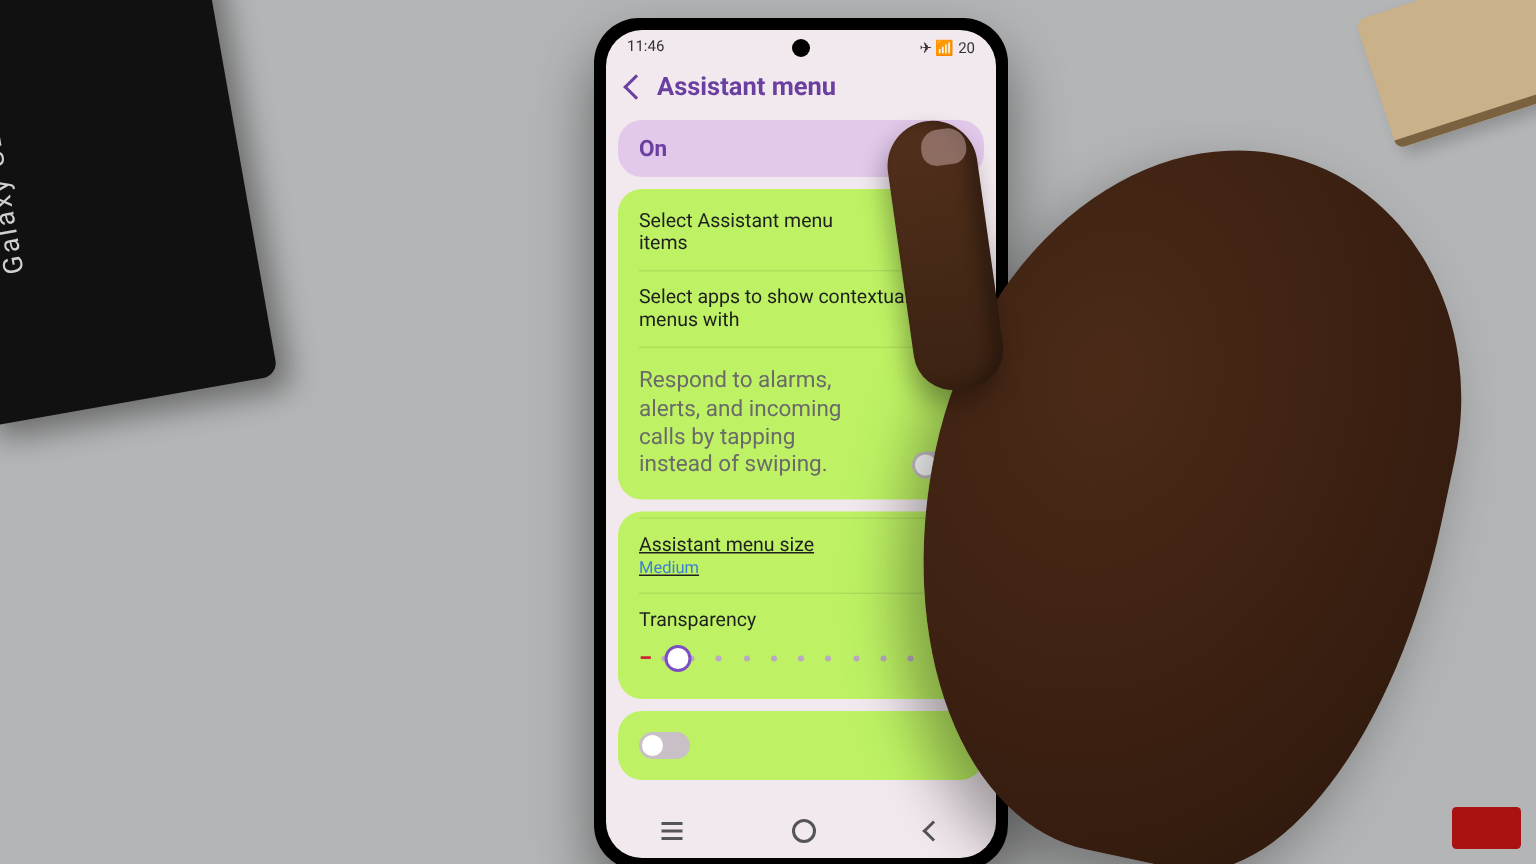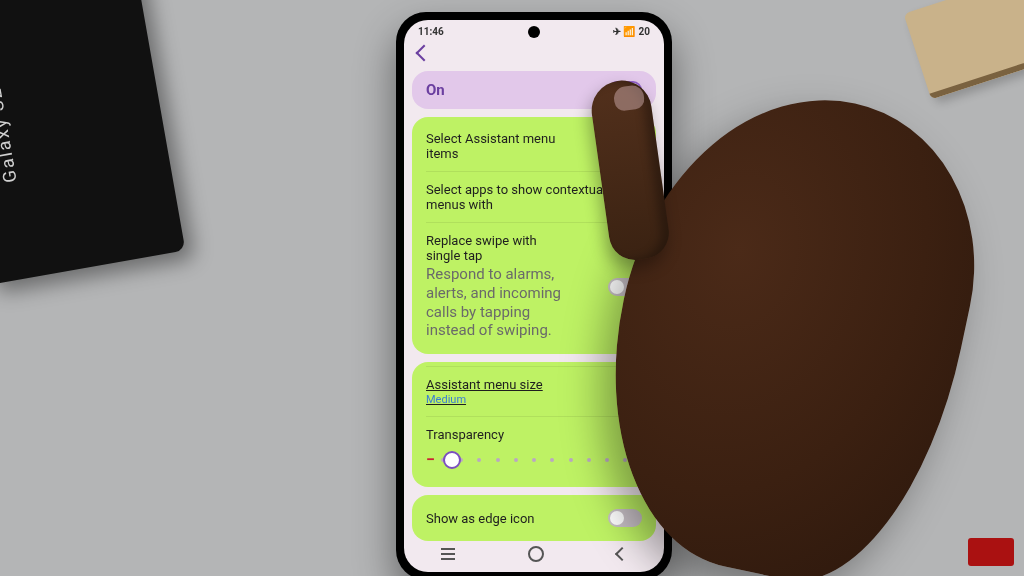--- a/index.html
+++ b/index.html
@@ -38,33 +38,33 @@
   .screen {
     width:100%; height:100%; background:#f2e9ef; border-radius:24px;
     position:relative; overflow:hidden; color:#222;
   }
   .camera {
     width:12px; height:12px; background:#000; border-radius:50%;
     position:absolute; left:50%; top:6px; transform:translateX(-50%);
   }
   .status {
     display:flex; justify-content:space-between; font-size:10px;
-    padding:6px 14px 0 14px; color:#333;font-weight:bold;
+    padding:6px 14px 0 14px; color:#333;
   }
   .header {
     display:flex; align-items:center; gap:8px; padding:10px 14px 12px 14px;
   }
   .back { width:10px; height:10px; border-left:2px solid #6b3fa0; border-bottom:2px solid #6b3fa0; transform:rotate(45deg);}
   .title { color:#6b3fa0; font-weight:700; font-size:17px; }
   .card {
     margin:0 8px 8px 8px; background:#bef264; border-radius:16px; padding:4px 0;
   }
   .card.on { background:#e2c8ea; padding:0; }
   .row {
-    display:flex; align-items:center; justify-content:space-between;
+    display:flex; align-items:flex-end; justify-content:space-between;
     padding:10px 14px; font-size:13px; color:#1f1f1f;gap:36px;
   }
   .row .txt { flex:1; padding-right:10px; }
   .sub { font-size:15px; color:#6a6a6a; line-height:1.25; margin-top:2px;}
   .val { font-size:11px; color:#3b7fd4; margin-top:1px;}
   .onlabel { color:#6b3fa0; font-weight:700; font-size:15px; }
   .divider { height:1px; background:rgba(0,0,0,.07); margin:0 14px;}
   
   .tog { width:34px; height:18px; border-radius:10px; position:relative; flex:0 0 34px;}
   .tog.off { background:#c8c0c6;}
@@ -121,20 +121,21 @@
   <div class="screen">
     <div class="camera"></div>
 
     <div class="status">
       <span>11:46</span>
       <span>✈ 📶 <span>20</span></span>
     </div>
 
     <div class="header">
       <div class="back"></div>
+      <div class="title">Assistant menu</div>
     </div>
 
     <div class="card on">
       <div class="row">
         <div class="onlabel">On</div>
         <div class="tog on"></div>
       </div>
     </div>
 
     <div class="card">
@@ -147,21 +148,20 @@
             <span></span>
           </div>
       </div>
       <div class="divider"></div>
       <div class="row">
         <div class="txt">Select apps to show contextual menus with</div>
       </div>
       <div class="divider"></div>
       <div class="row">
         <div class="txt">
-          <div>Replace swipe with single tap</div>
           <div class="sub">Respond to alarms, alerts, and incoming calls by tapping instead of swiping.</div>
         </div>
         <div class="tog off"></div>
       </div>
     </div>
 
     <div class="card">
       <div class="divider"></div>
       <div class="row" style="display:block;text-decoration:underline;">
         <div>Assistant menu size</div>
@@ -190,21 +190,20 @@
               </div>
             <div class="knob"></div>
           </div>
           <div class="plus">+</div>
         </div>
       </div>
     </div>
 
     <div class="card">
       <div class="row">
-        <div class="txt">Show as edge icon</div>
         <div class="tog off"></div>
       </div>
     </div>
 
     <div class="nav">
       <div class="recent"></div>
       <div class="home"></div>
       <div class="bk"></div>
     </div>
   </div>

